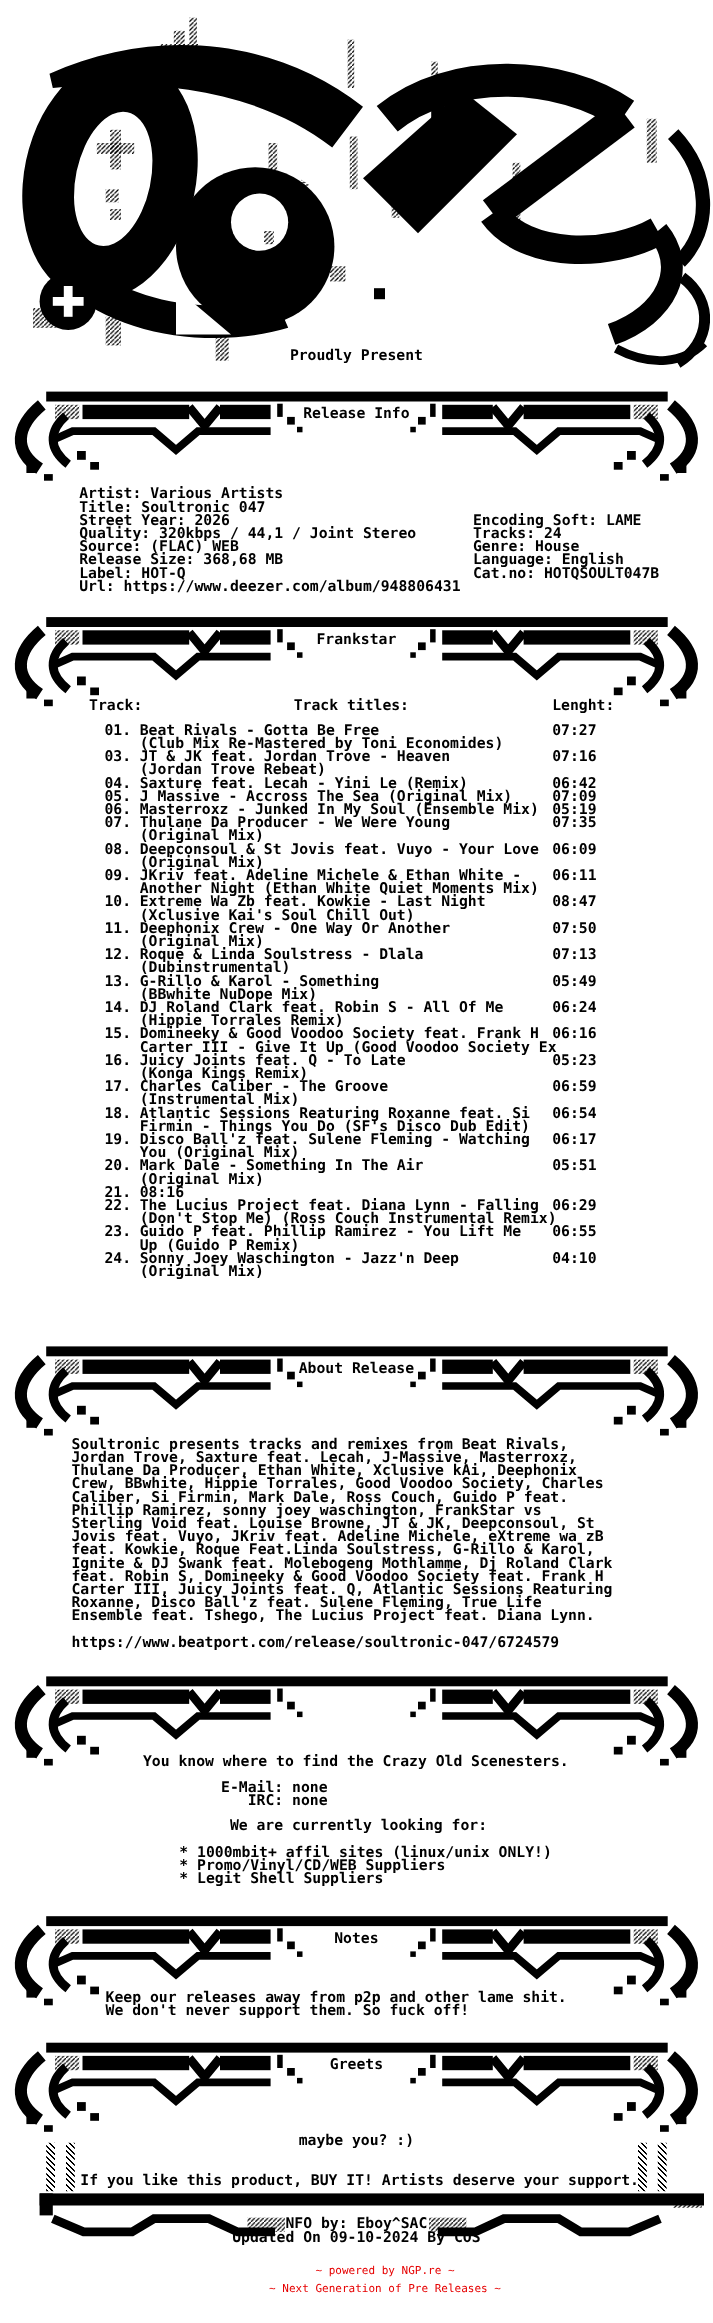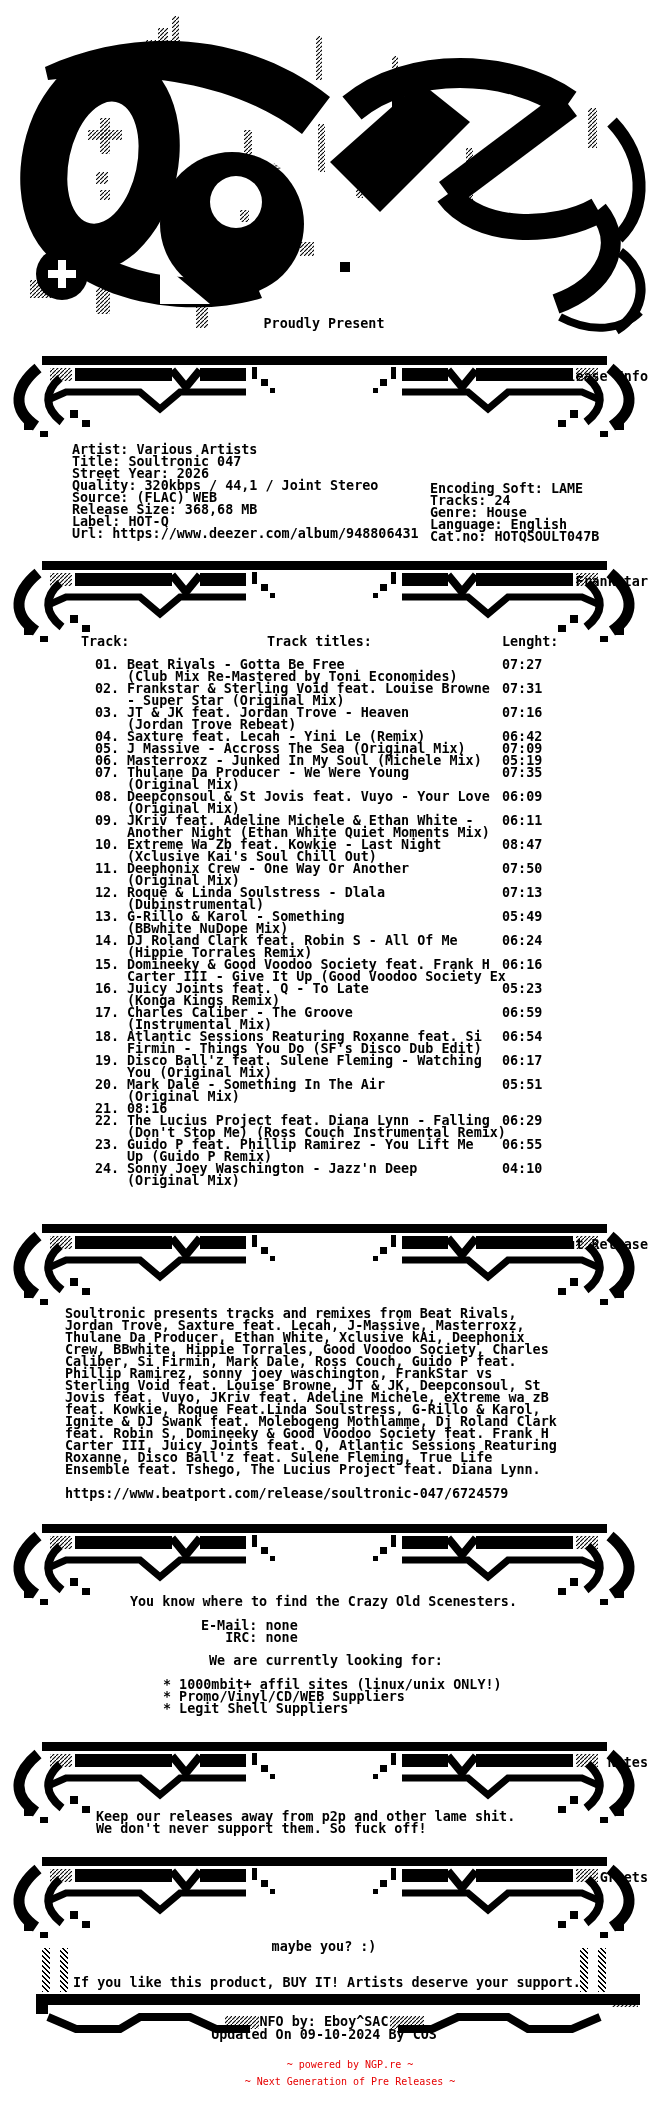--- a/index.html
+++ b/index.html
@@ -5,21 +5,21 @@
   html,body{margin:0;padding:0;}
   body{
     width:648px;height:2112px;position:relative;background:#ffffff;color:#000;
     font-family:"DejaVu Sans Mono","Liberation Mono",monospace;
     font-size:13.4px;line-height:12px;font-weight:bold;overflow:hidden;
   }
   .t{position:absolute;white-space:pre;}
   .ctr{left:0;width:648px;text-align:center;}
   .banner{position:absolute;left:0;width:648px;height:84px;}
   .banner svg{position:absolute;left:0;top:0;}
-  .banner-title{position:absolute;top:17px;left:0;width:100%;text-align:right;white-space:pre;}
+  .banner-title{position:absolute;top:17px;left:0;width:100%;text-align:center;white-space:pre;}
   svg .ink{fill:#000;}
   svg .s7{fill:none;stroke:#000;stroke-width:7;}
   svg .s8{fill:none;stroke:#000;stroke-width:8;}
   svg .s10{fill:none;stroke:#000;stroke-width:10;}
   svg .s11{fill:none;stroke:#000;stroke-width:11;}
   svg .s13{fill:none;stroke:#000;stroke-width:13;}
   svg .s20{fill:none;stroke:#000;stroke-width:20;}
   svg .s26{fill:none;stroke:#000;stroke-width:26;}
   svg .s30{fill:none;stroke:#000;stroke-width:30;}
   .vbar{position:absolute;top:1948px;width:8px;height:44px;
@@ -328,61 +328,55 @@
 </div>
 
 <div class="t" style="top:444px;left:72px">Artist: Various Artists
 Title: Soultronic 047
 Street Year: 2026
 Quality: 320kbps / 44,1 / Joint Stereo
 Source: (FLAC) WEB
 Release Size: 368,68 MB
 Label: HOT-Q
 Url: https://www.deezer.com/album/948806431</div>
-<div class="t" style="top:483px;left:430px">Encoding Soft: LAME
+<div class="t" style="top:468px;left:430px">Encoding Soft: LAME
 Tracks: 24
 Genre: House
 Language: English
 Cat.no: HOTQSOULT047B</div>
 
 <div class="t" style="top:636px;left:81px">Track:</div>
 <div class="t" style="top:636px;left:267px">Track titles:</div>
 <div class="t" style="top:636px;left:502px">Lenght:</div>
 <div id="tracks" style="position:absolute;top:659px;left:95px;width:530px">
     <div class="track-row">
       <span class="t-num">01.</span>
       <span class="t-title">Beat Rivals - Gotta Be Free
 (Club Mix Re-Mastered by Toni Economides)</span>
       <span class="t-len">07:27</span>
     </div>
     <div class="track-row">
-      <span class="t-num">02.</span>
-      <span class="t-title">Frankstar &amp; Sterling Void feat. Louise Browne
-- Super Star (Original Mix)</span>
-      <span class="t-len">07:31</span>
-    </div>
-    <div class="track-row">
       <span class="t-num">03.</span>
       <span class="t-title">JT &amp; JK feat. Jordan Trove - Heaven
 (Jordan Trove Rebeat)</span>
       <span class="t-len">07:16</span>
     </div>
     <div class="track-row">
       <span class="t-num">04.</span>
       <span class="t-title">Saxture feat. Lecah - Yini Le (Remix)</span>
       <span class="t-len">06:42</span>
     </div>
     <div class="track-row">
       <span class="t-num">05.</span>
       <span class="t-title">J Massive - Accross The Sea (Original Mix)</span>
       <span class="t-len">07:09</span>
     </div>
     <div class="track-row">
       <span class="t-num">06.</span>
-      <span class="t-title">Masterroxz - Junked In My Soul (Michele Mix)</span>
+      <span class="t-title">Masterroxz - Junked In My Soul (Ensemble Mix)</span>
       <span class="t-len">05:19</span>
     </div>
     <div class="track-row">
       <span class="t-num">07.</span>
       <span class="t-title">Thulane Da Producer - We Were Young
 (Original Mix)</span>
       <span class="t-len">07:35</span>
     </div>
     <div class="track-row">
       <span class="t-num">08.</span>

